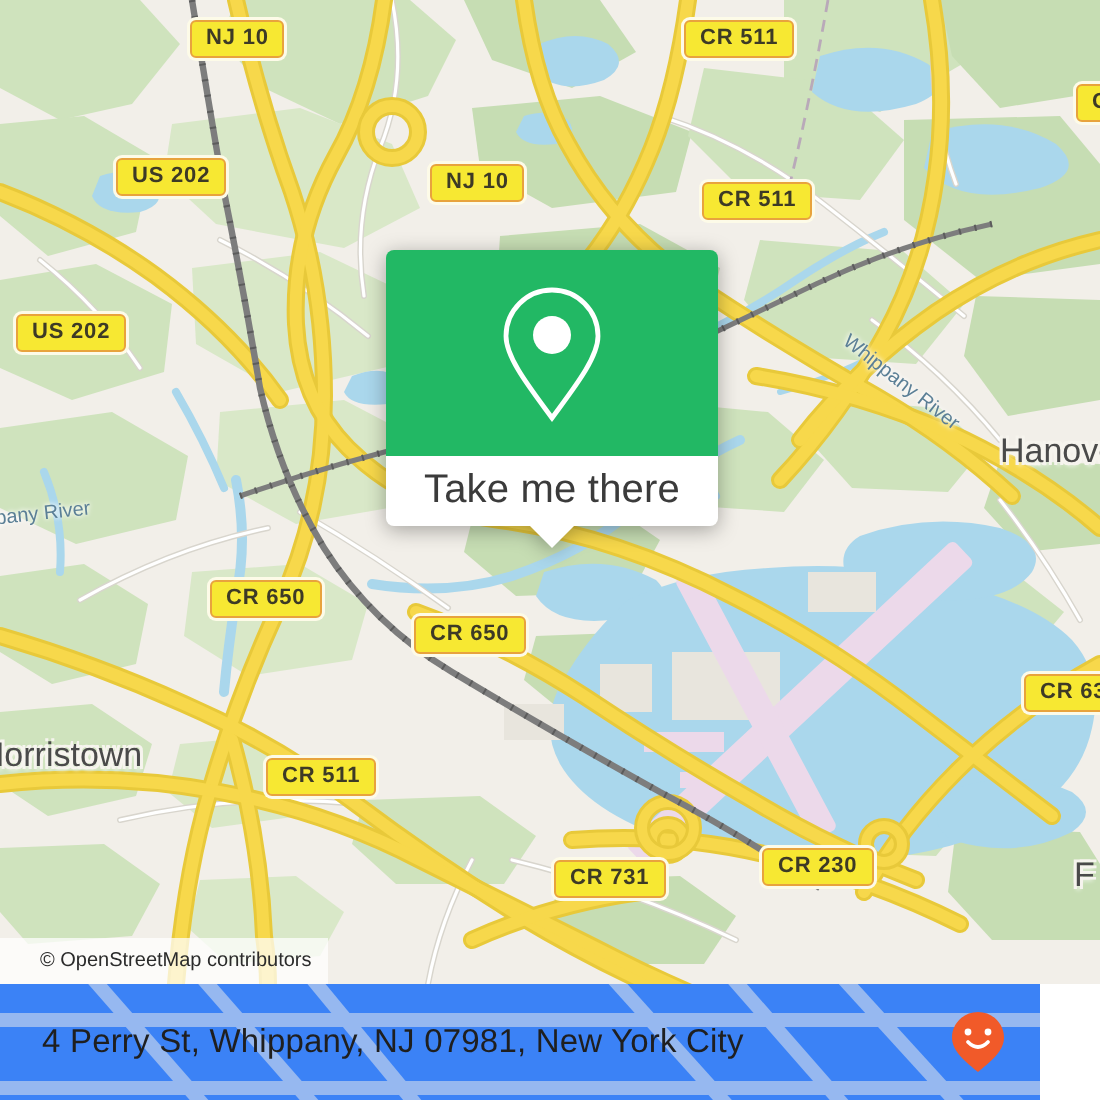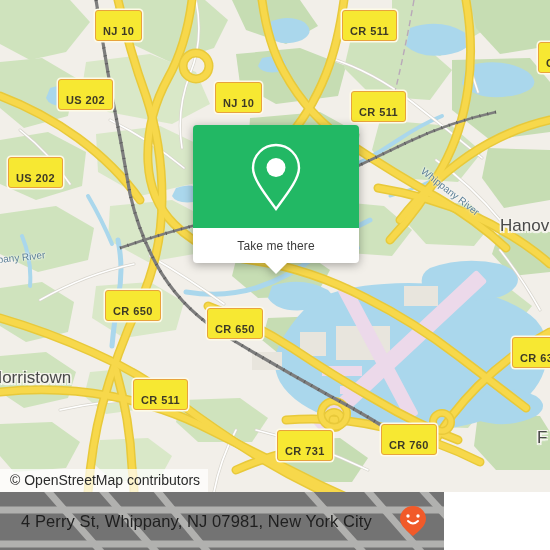--- a/index.html
+++ b/index.html
@@ -32,21 +32,21 @@
   
   .shield {
     position: absolute;
     background: #f7e832;
     border: 1.5px solid #e8a33d;
     border-radius: 3px;
     color: #3d3a26;
     font-size: 11px;
     font-weight: bold;
     letter-spacing: .4px;
-    padding: 14px 7px 3px 7px;
+    padding: 2px 7px 3px 7px;
     line-height: 12px;
     white-space: nowrap;
     box-shadow: 0 0 0 1.5px #fdfbe8;
   }
 
   .place-label {
     position: absolute;
     color: #4a4a4a;
     font-size: 17px;
     font-weight: normal;
@@ -64,22 +64,22 @@
     text-shadow: 0 0 3px #fff, 0 0 2px #fff;
   }
 
   
   #attribution {
     position: absolute;
     left: 0;
     bottom: 0;
     background: rgba(255,255,255,.72);
     color: #2b2b2b;
-    font-size: 14px;
-    padding: 4px 8px 4px 10px;
+    font-size: 10px;
+    padding: 4px 8px 4px 20px;
     line-height: 15px;
     white-space: nowrap;
     text-align: center;
   }
 
   
   #popup {
     position: absolute;
     left: 193px;
     top: 125px;
@@ -98,42 +98,42 @@
     background: #ffffff;
     height: 35px;
     display: flex;
     align-items: center;
     justify-content: center;
     border-radius: 0 0 4px 4px;
     position: relative;
   }
   #popup-label-text {
     color: #3b3b3b;
-    font-size: 12px;
+    font-size: 20px;
     letter-spacing: .1px;
   }
   #popup-tail {
     position: absolute;
     left: 50%;
     margin-left: -11px;
     bottom: -11px;
     width: 0; height: 0;
     border-left: 11px solid transparent;
     border-right: 11px solid transparent;
     border-top: 11px solid #ffffff;
   }
 
   
   #footer {
     position: absolute;
     left: 0;
     top: 492px;
-    width: 444px;
+    width: 520px;
     height: 58px;
-    background: #737373;
+    background: #3b82f6;
     display: flex;
     align-items: center;
     overflow: hidden;
   }
   #footer-watermark {
     position: absolute;
     left: 0; top: 0;
     opacity: .5;
   }
   #footer-address {
@@ -375,21 +375,21 @@
     <div class="shield" style="left:342px; top:10px;">CR 511</div>
     <div class="shield" style="left:58px;  top:79px;">US 202</div>
     <div class="shield" style="left:215px; top:82px;">NJ 10</div>
     <div class="shield" style="left:351px; top:91px;">CR 511</div>
     <div class="shield" style="left:538px; top:42px;">C</div>
     <div class="shield" style="left:8px;   top:157px;">US 202</div>
     <div class="shield" style="left:105px; top:290px;">CR 650</div>
     <div class="shield" style="left:207px; top:308px;">CR 650</div>
     <div class="shield" style="left:512px; top:337px;">CR 632</div>
     <div class="shield" style="left:133px; top:379px;">CR 511</div>
-    <div class="shield" style="left:381px; top:424px;">CR 760</div>
+    <div class="shield" style="left:381px; top:424px;">CR 230</div>
     <div class="shield" style="left:277px; top:430px;">CR 731</div>
 
     <div id="attribution">© OpenStreetMap contributors</div>
 
     <div id="popup">
       <div id="popup-green">
         <svg width="58" height="72" viewBox="0 0 58 72">
           <path d="M29,4 C16.3,4 6,14.3 6,27 C6,38 18,53 29,68 C40,53 52,38 52,27 C52,14.3 41.7,4 29,4 Z" fill="none" stroke="#ffffff" stroke-width="2.4"></path>
           <circle cx="29" cy="26.5" r="9.5" fill="#ffffff"></circle>
         </svg>

